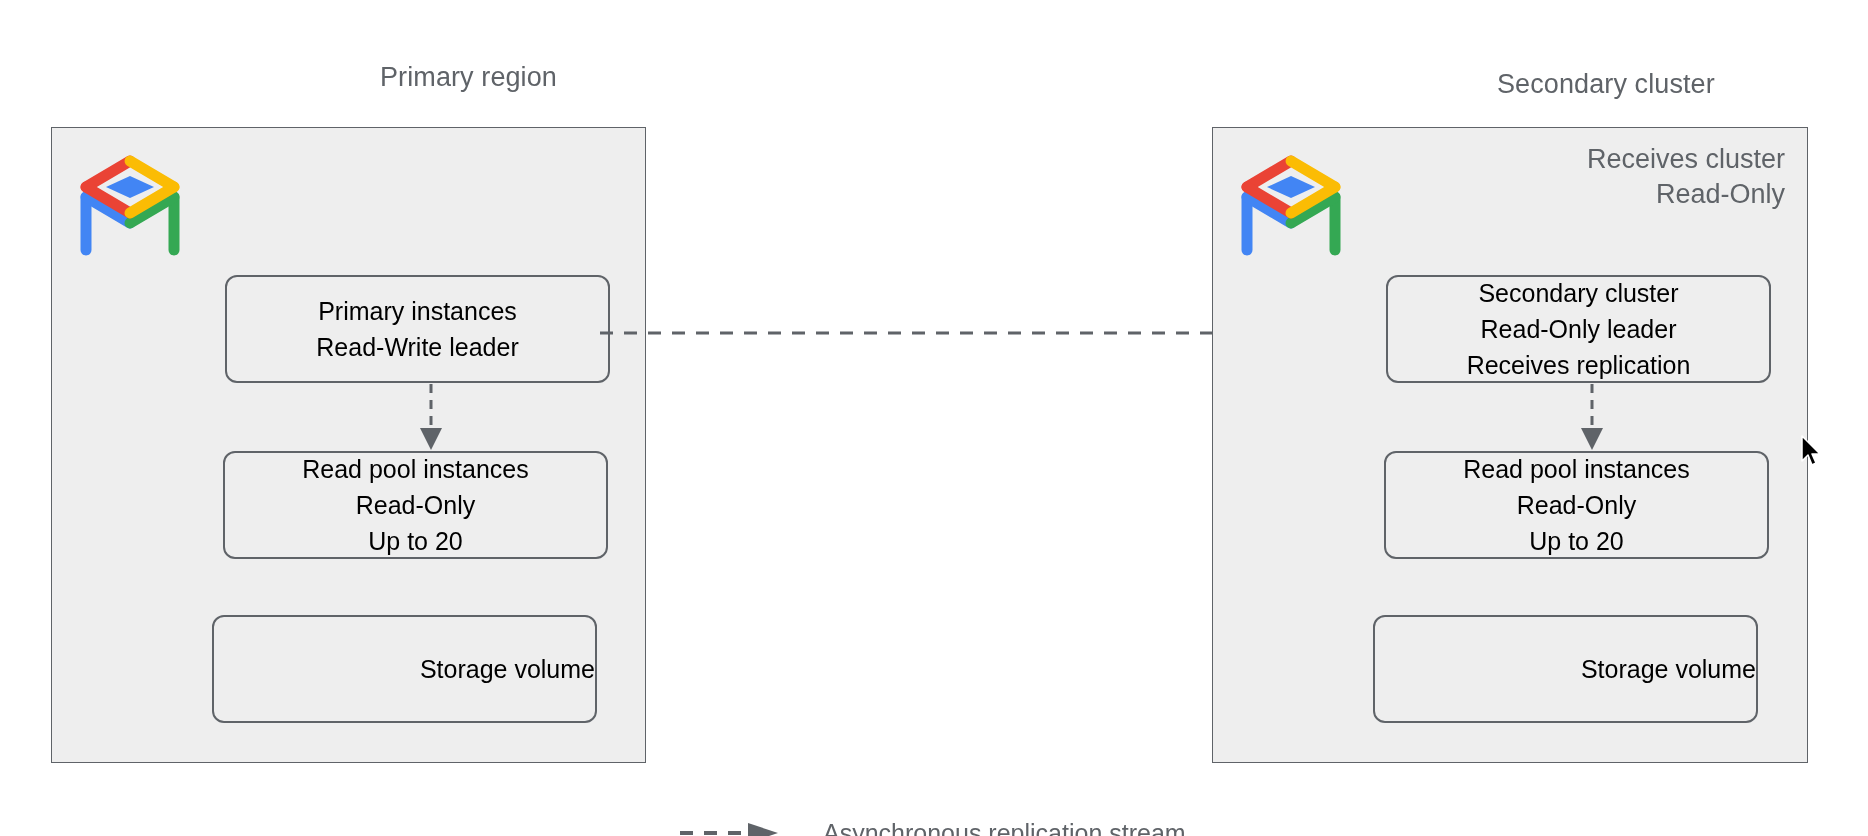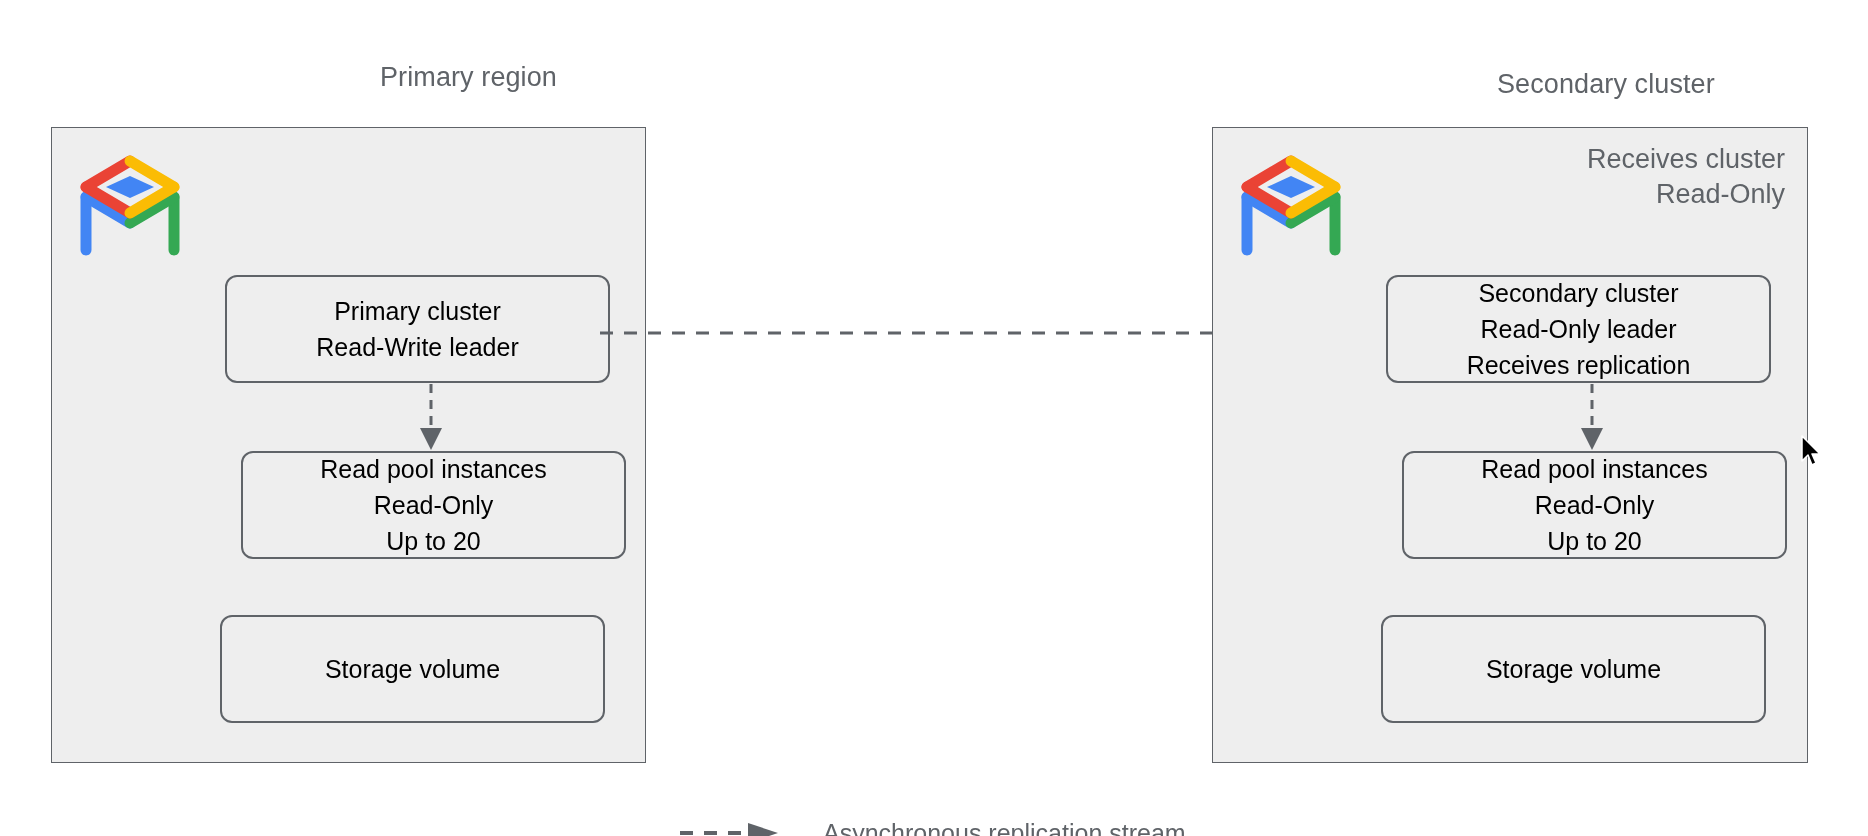--- a/index.html
+++ b/index.html
@@ -94,22 +94,22 @@
     text-align: center;
   }
   .node-label {
     font-size: 25px;
     line-height: 36px;
     color: #000000;
     white-space: pre-line;
   }
 
   .node-instance   { left: 173px; top: 147px; width: 385px; height: 108px; }
-  .node-readpool   { left: 189px; top: 323px; width: 385px; height: 108px; }
-  .node-storage    { left: 168px; top: 487px; width: 385px; height: 108px; }
+  .node-readpool   { left: 171px; top: 323px; width: 385px; height: 108px; }
+  .node-storage    { left: 160px; top: 487px; width: 385px; height: 108px; justify-content: flex-end; }
 
   
   .v-connector {
     position: absolute;
     left: 364px;
     top: 256px;
     width: 30px;
     height: 68px;
   }
   .v-connector svg { display: block; }
@@ -179,21 +179,21 @@
         <path d="M98 37 L54 11" stroke="#fbbc04" stroke-width="11" stroke-linecap="round" fill="none"></path>
 
         <path d="M98 37 L54 63" stroke="#fbbc04" stroke-width="11" stroke-linecap="round" fill="none"></path>
 
         <path d="M54 26 L78 37 L54 48 L30 37 Z" fill="#4285f4"></path>
       </svg>
     </div>
 
 
     <div class="node-box node-instance">
-      <span class="node-label">Primary cluster
+      <span class="node-label">Primary instances
 Read-Write leader</span>
     </div>
 
     <div class="v-connector">
       <svg width="30" height="68" viewBox="0 0 30 68" xmlns="http://www.w3.org/2000/svg">
         <path d="M15 0 L15 48" stroke="#5f6368" stroke-width="3" stroke-dasharray="9 7" fill="none"></path>
         <path d="M4 44 L26 44 L15 66 Z" fill="#5f6368"></path>
       </svg>
     </div>
 

